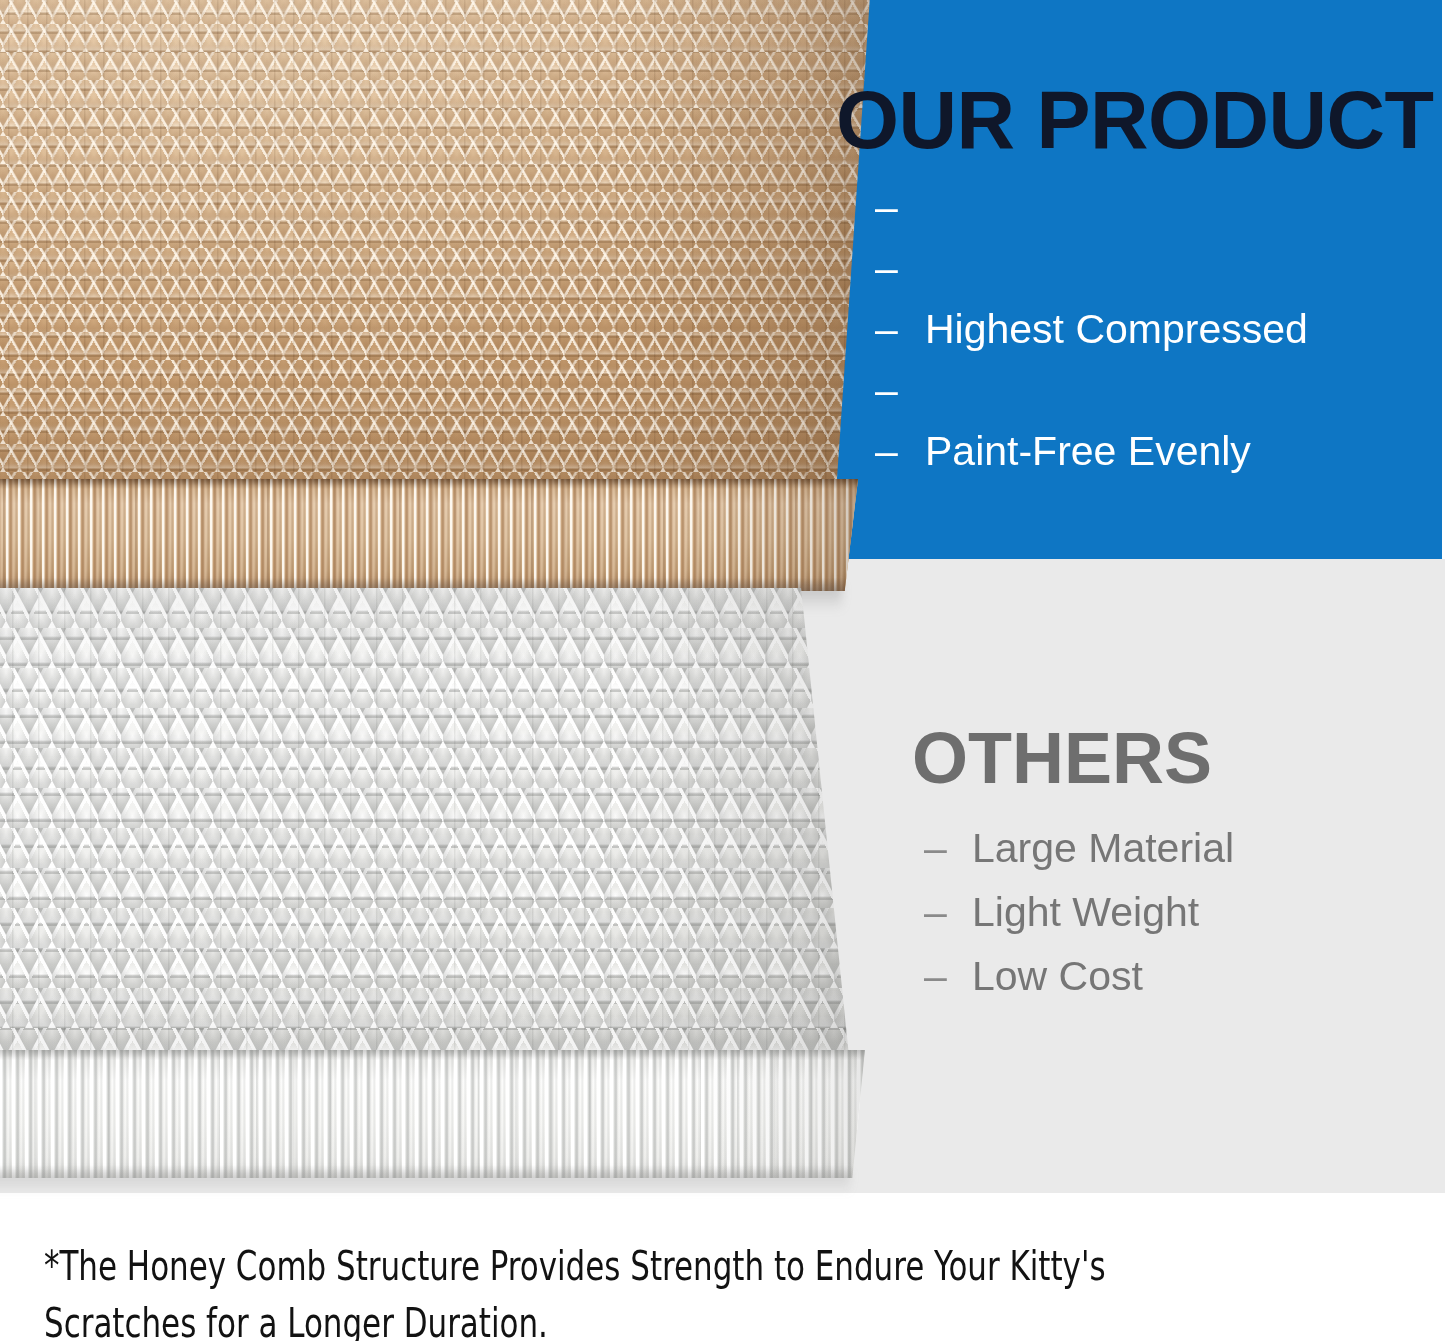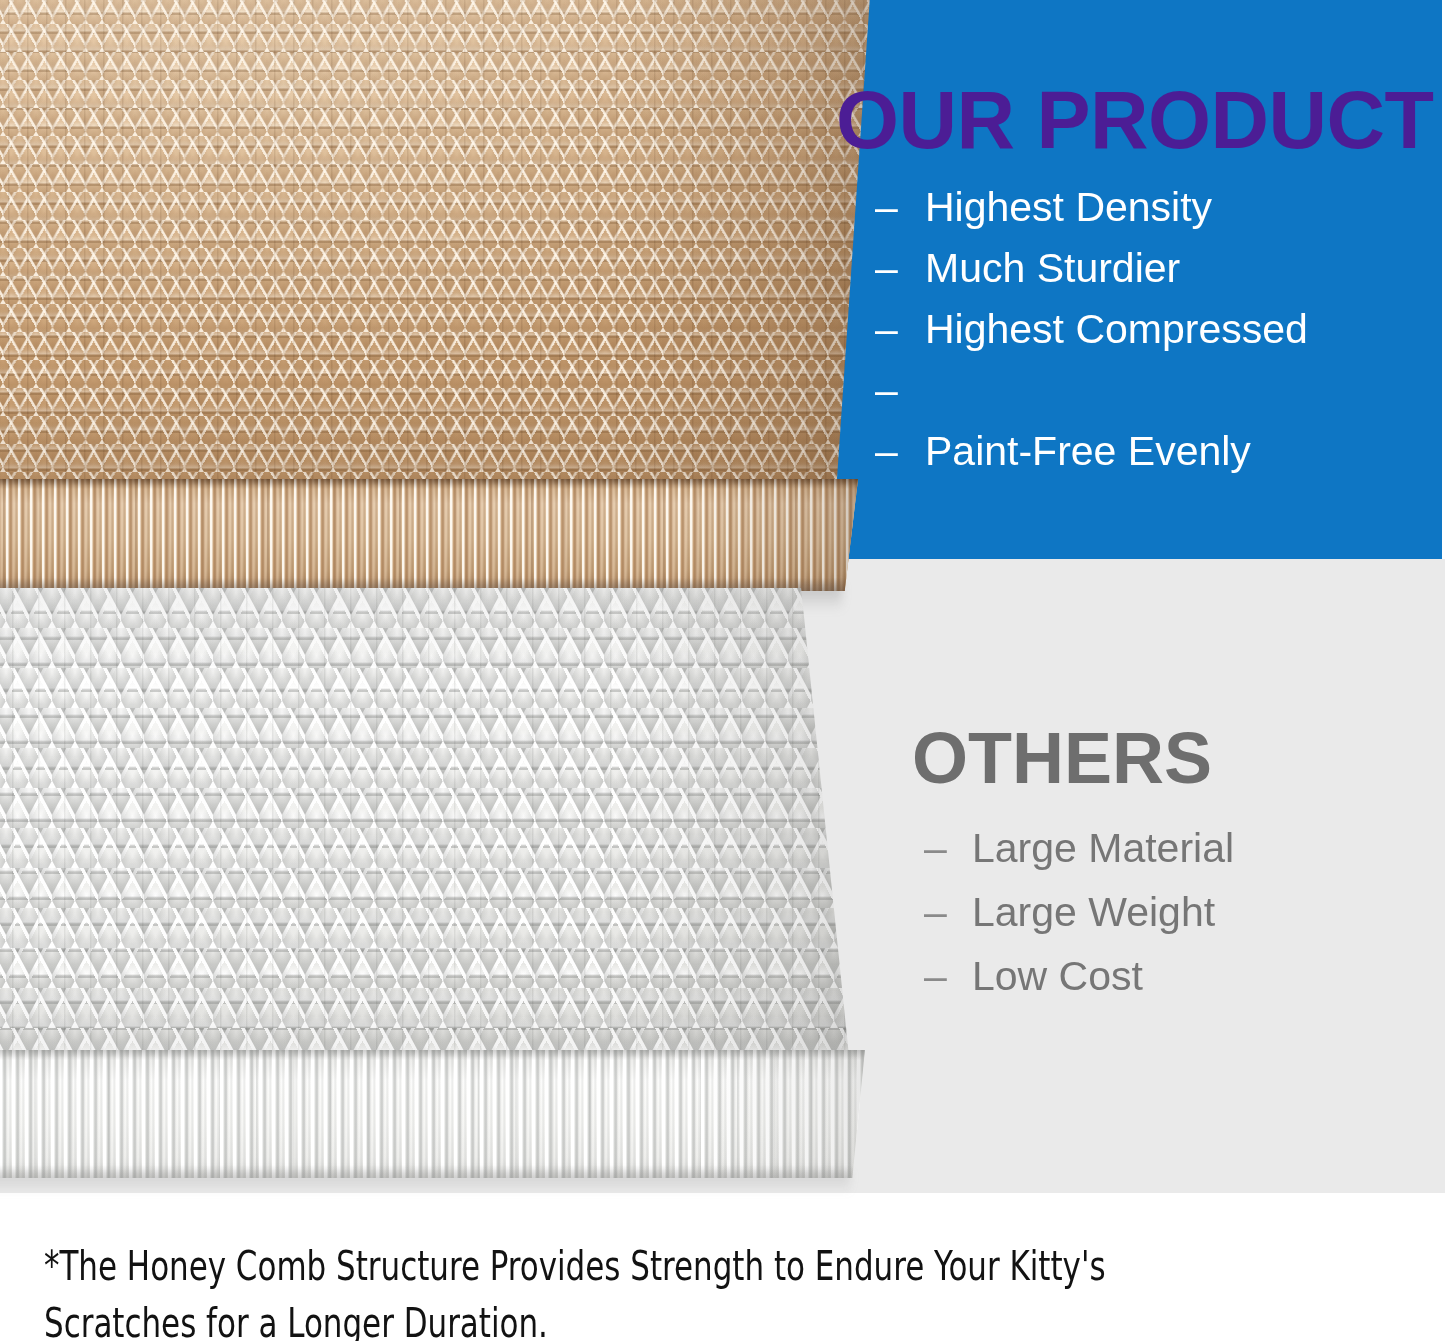--- a/index.html
+++ b/index.html
@@ -229,21 +229,21 @@
 
   
   .block-product{
     position:absolute;
     left:836px; top:80px;
     width:604px;
   }
   .title-product{
     font-size:81px;
     font-weight:bold;
-    color:#4c1d95;
+    color:#0f172a;
     letter-spacing:-0.5px;
     line-height:1;
     margin:0;
     white-space:nowrap;
   }
   .list-product{
     list-style:none;
     margin:26px 0 0 0;
     padding:0;
   }
@@ -342,25 +342,23 @@
   <div class="edge-white">
     <div class="edge-white-inner"></div>
   </div>
   <div class="shadow-white"></div>
 
   <div class="block-product">
     <h1 class="title-product">OUR PRODUCT</h1>
     <ul class="list-product">
       <li>
         <span class="dash-w">–</span>
-        <span>Highest Density</span>
-      </li>
-      <li>
-        <span class="dash-w">–</span>
-        <span>Much Sturdier</span>
+      </li>
+      <li>
+        <span class="dash-w">–</span>
       </li>
       <li>
         <span class="dash-w">–</span>
         <span>Highest Compressed</span>
       </li>
       <li>
         <span class="dash-w">–</span>
       </li>
       <li>
         <span class="dash-w">–</span>
@@ -371,21 +369,21 @@
 
   <div class="block-others">
     <h2 class="title-others">OTHERS</h2>
     <ul class="list-others">
       <li>
         <span class="dash-g">–</span>
         <span>Large Material</span>
       </li>
       <li>
         <span class="dash-g">–</span>
-        <span>Large Weight</span>
+        <span>Light Weight</span>
       </li>
       <li>
         <span class="dash-g">–</span>
         <span>Low Cost</span>
       </li>
     </ul>
   </div>
 
   <div class="footnote">*The Honey Comb Structure Provides Strength to Endure Your Kitty's Scratches for a Longer Duration.</div>
 

